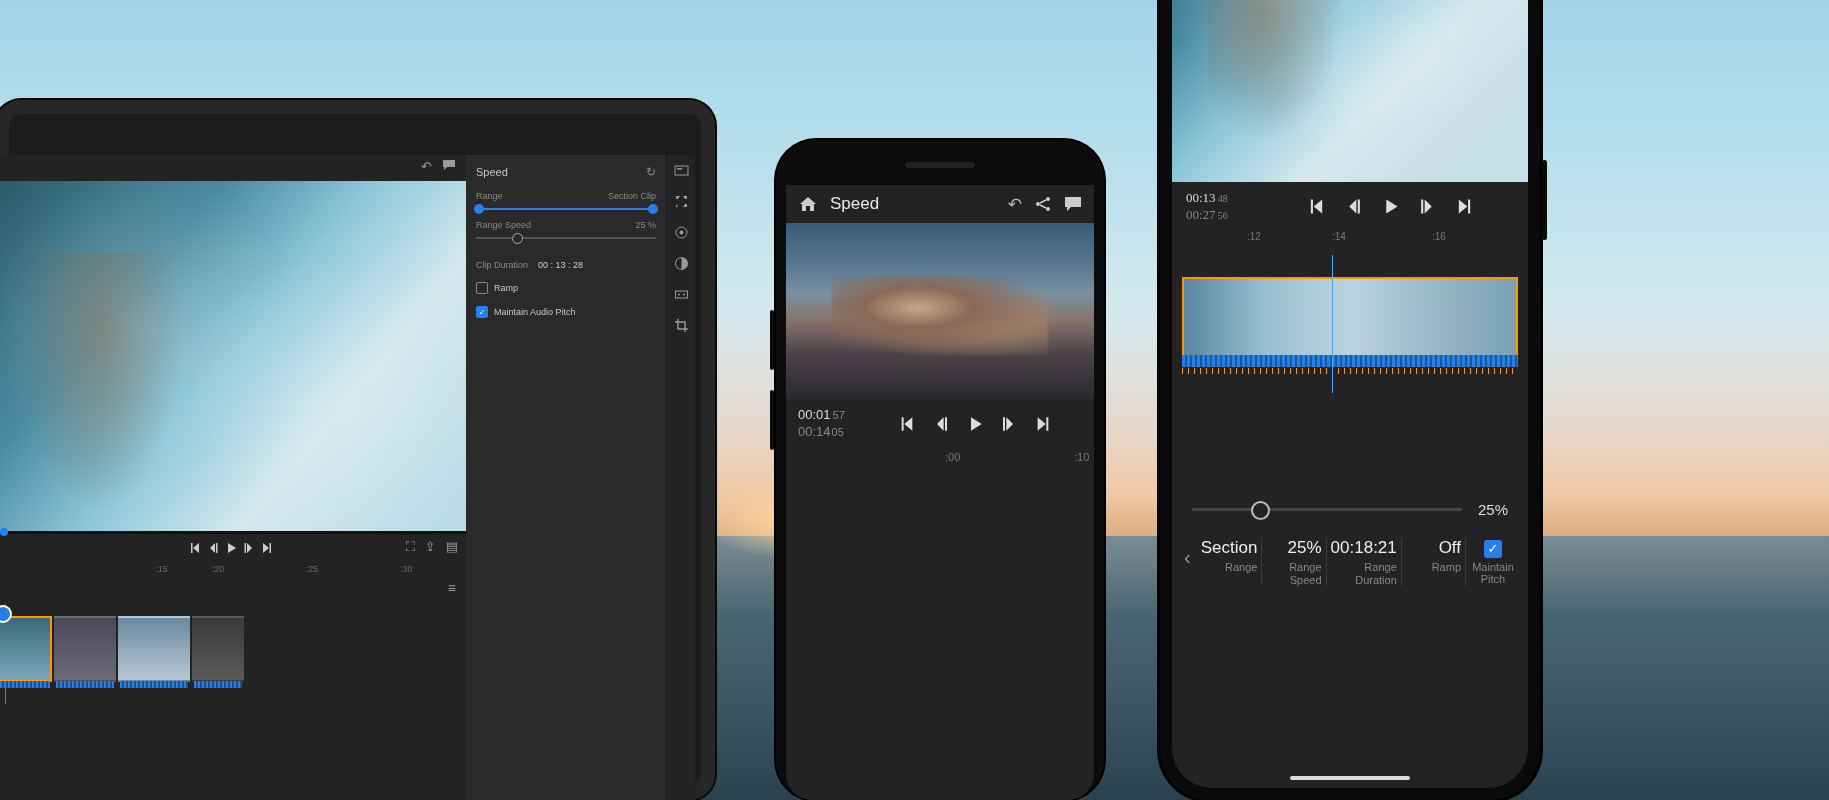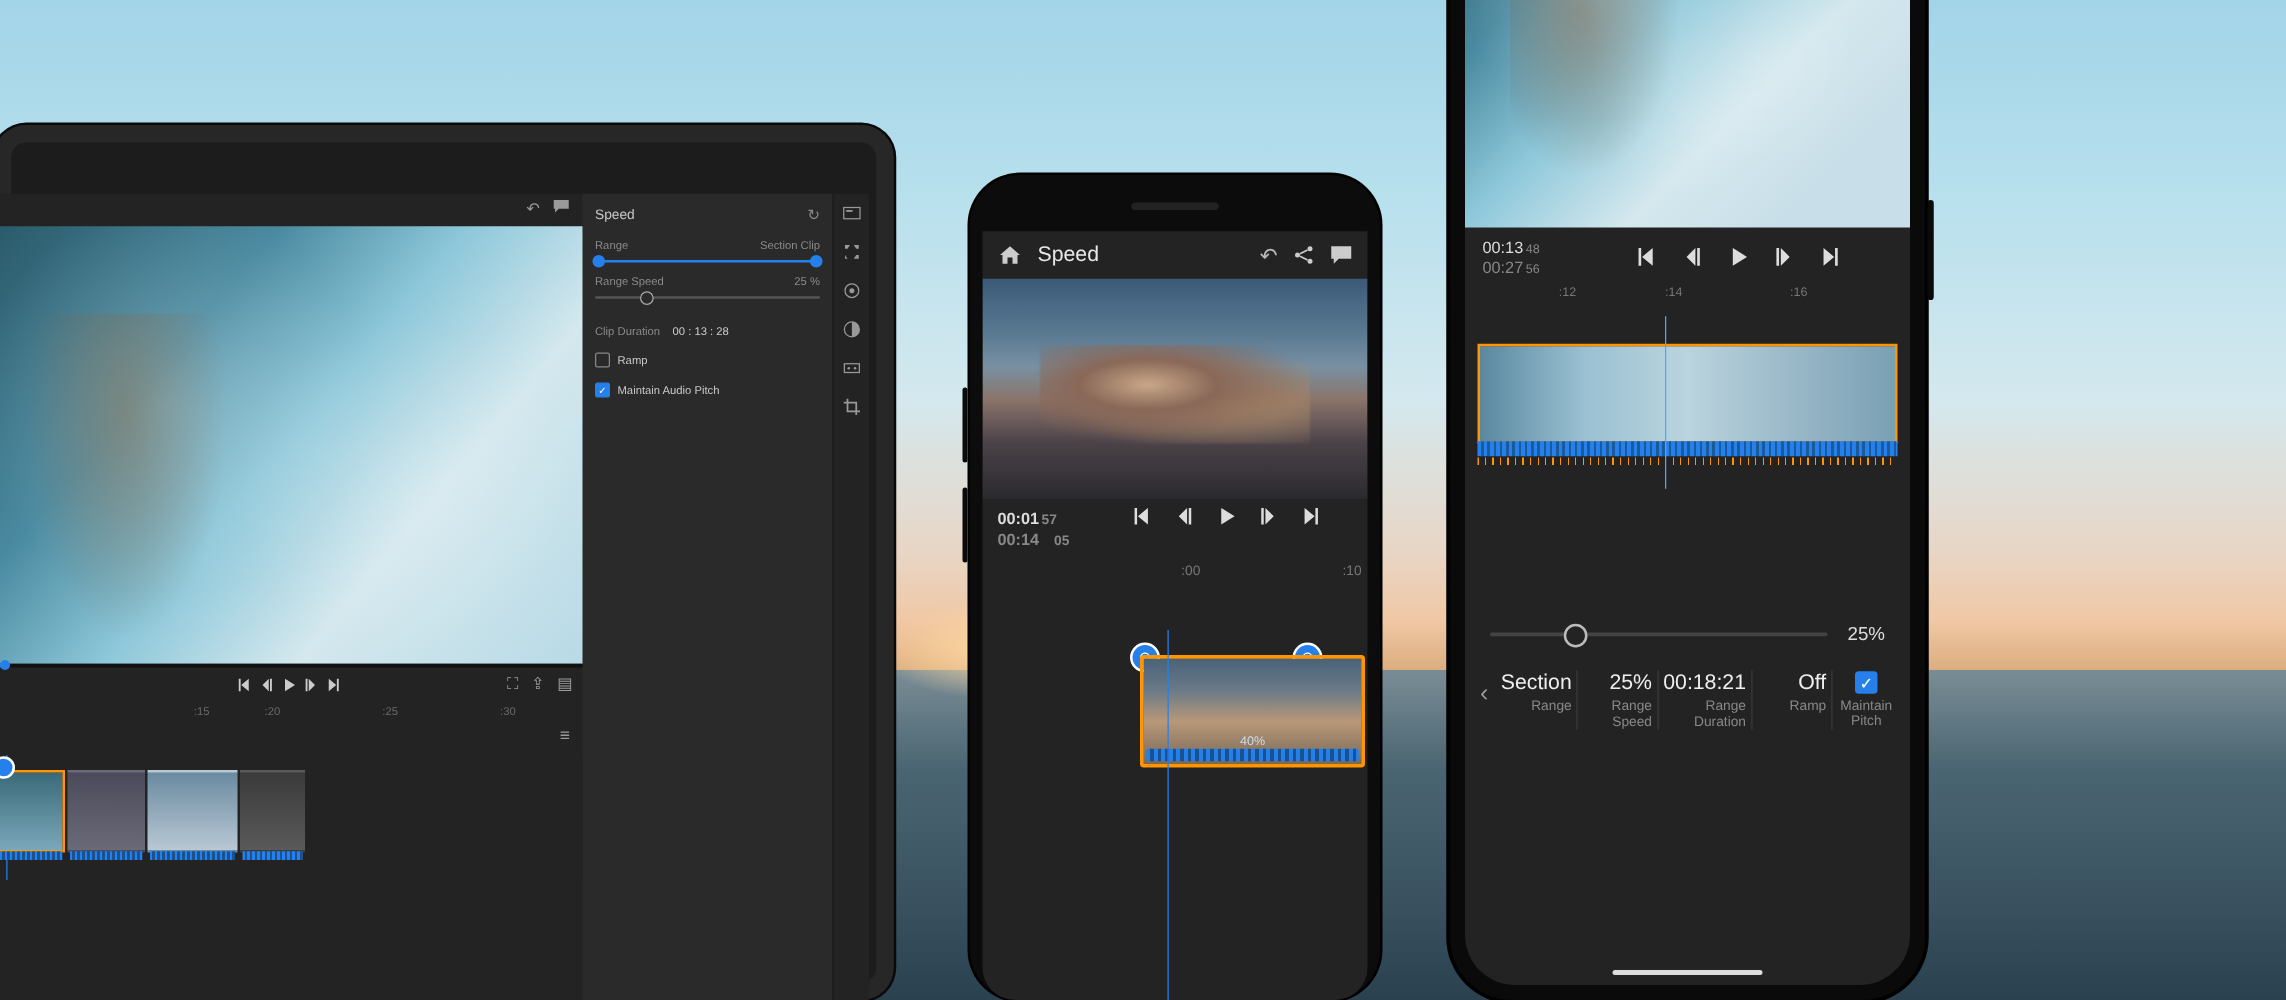--- a/index.html
+++ b/index.html
@@ -55,21 +55,21 @@
 .phoneA-knob2{position:absolute;left:-6px;top:250px;width:4px;height:60px;background:#0a0a0a;border-radius:2px;}
 .pA-screen{position:absolute;top:45px;left:10px;right:10px;bottom:0;background:#232323;border-radius:0 0 26px 26px;overflow:hidden;}
 .pA-hdr{height:38px;display:flex;align-items:center;padding:0 12px;gap:12px;}
 .pA-title{color:#e8e8e8;font-size:17px;flex:1;}
 .pA-hdr-ico{color:#b8b8b8;font-size:17px;cursor:pointer;}
 .pA-preview{height:176px;background:linear-gradient(to bottom,#3a5a78 0%,#5a7a92 25%,#7890a2 40%,#8a746a 55%,#6a5a5a 65%,#4a4248 75%,#2a2a2e 100%);position:relative;}
 .pA-preview::after{content:'';position:absolute;bottom:25%;left:15%;right:15%;height:45%;background:radial-gradient(ellipse at 40% 40%,#c8a888 0%,#8a6858 30%,transparent 70%),radial-gradient(ellipse at 70% 60%,#a88868 0%,transparent 60%);filter:blur(1px);}
 .pA-time{padding:8px 12px 2px;color:#ddd;font-size:13px;}
 .pA-time2{padding:0 12px 4px;color:#888;font-size:13px;}
 .pA-time .sub{font-size:11px;color:#888;margin-left:2px;}
-.pA-time2 .sub{font-size:11px;margin-left:12px;}
+.pA-time2 .sub{font-size:11px;margin-left:1px;}
 .pA-ruler{margin-top:8px;height:18px;position:relative;font-size:11px;color:#777;margin-left:44px;}
 .pA-ruler span{position:absolute;}
 .pA-timeline{margin-top:35px;height:120px;position:relative;}
 .pA-clip{position:absolute;left:126px;top:20px;width:174px;height:84px;border:3px solid #ff9500;border-radius:3px;background:linear-gradient(to bottom,#4a6278 0%,#6a7a88 30%,#b89878 60%,#7a6858 100%);overflow:hidden;}
 .pA-clip-aud{position:absolute;bottom:2px;left:2px;right:2px;height:10px;background:repeating-linear-gradient(90deg,#2680eb 0 3px,#1a5290 3px 6px);border-radius:2px;}
 .pA-clip-lbl{position:absolute;bottom:12px;left:50%;transform:translateX(-50%);font-size:10px;color:#cde;}
 .pA-speed-handle{position:absolute;top:10px;width:20px;height:20px;border-radius:50%;background:#2680eb;border:2px solid #fff;display:flex;align-items:center;justify-content:center;color:#fff;font-size:9px;}
 .pA-playhead{position:absolute;top:0;bottom:-200px;left:148px;width:1px;background:#2680eb;}
 
 
@@ -77,21 +77,21 @@
 svg{display:block;}
 
 
 .phoneB{position:absolute;top:-130px;left:1160px;width:380px;height:930px;background:#0a0a0a;border-radius:50px;box-shadow:0 0 0 3px #000;}
 .phoneB-knob{position:absolute;right:-7px;top:290px;width:5px;height:80px;background:#0a0a0a;border-radius:3px;}
 .pB-screen{position:absolute;top:12px;left:12px;right:12px;bottom:12px;background:#232323;border-radius:40px;overflow:hidden;}
 .pB-preview{height:300px;background:linear-gradient(135deg,#2a5a6a 0%,#4a8aa0 25%,#8ec8da 45%,#d4e8ee 65%,#c8dee8 85%);position:relative;overflow:hidden;}
 .pB-preview::before{content:'';position:absolute;top:10%;left:10%;width:40%;height:80%;background:radial-gradient(ellipse at 40% 40%,rgba(110,80,50,0.55) 0%,transparent 65%);}
 .pB-preview::after{content:'';position:absolute;inset:0;background:radial-gradient(circle at 30% 35%,rgba(255,255,255,0.25) 0,transparent 35%),radial-gradient(circle at 65% 55%,rgba(255,255,255,0.2) 0,transparent 30%),radial-gradient(circle at 50% 70%,rgba(255,255,255,0.15) 0,transparent 25%);}
 .pB-timebar{padding:8px 14px 2px;display:flex;align-items:center;}
-.pB-time-col{flex:0 0 80px;}
+.pB-time-col{flex:0 0 80px;font-family:Liberation Serif, serif;}
 .pB-t1{color:#ddd;font-size:13px;}
 .pB-t2{color:#888;font-size:13px;margin-top:1px;}
 .pB-t1 .sub,.pB-t2 .sub{font-size:10px;margin-left:2px;color:#888;}
 .pB-transport{flex:1;display:flex;justify-content:center;gap:20px;}
 .pB-ruler{height:16px;position:relative;font-size:10px;color:#777;margin-top:6px;}
 .pB-ruler span{position:absolute;text-align:right;}
 .pB-tl{margin-top:24px;height:100px;position:relative;}
 .pB-clip{position:absolute;left:10px;right:10px;top:6px;height:76px;border:2px solid #ff9500;background:linear-gradient(to right,#5a88a0,#9ac0d2,#bad4de,#9ab8c8,#7aa0b4);}
 .pB-clip-aud{position:absolute;left:10px;right:10px;top:84px;height:12px;background:repeating-linear-gradient(90deg,#2680eb 0 3px,#1a5a9a 3px 5px);}
 .pB-tick{position:absolute;left:10px;right:10px;top:97px;height:6px;background:repeating-linear-gradient(90deg,#ff9500 0 1px,transparent 1px 6px);}
@@ -285,21 +285,21 @@
               <path stroke="#ccc" stroke-width="1.4" d="M12 5L6 8M6 10l6 3"></path>
             </svg>
           </span>
         <span class="pA-hdr-ico">
             <svg width="18" height="16" viewBox="0 0 18 16">
               <path fill="#ccc" d="M1 1h16v10H7l-4 4v-4H1z"></path>
             </svg>
           </span>
       </div>
       <div class="pA-preview"></div>
-      <div style="display:flex;align-items:flex-start;font-weight:bold;">
+      <div style="display:flex;align-items:center;">
         <div style="flex:0 0 64px;">
           <div class="pA-time"><span>00:01</span><span class="sub">57</span></div>
           <div class="pA-time2"><span>00:14</span><span class="sub">05</span></div>
         </div>
         <div style="flex:1;display:flex;justify-content:center;gap:18px;padding-top:6px;">
           <span class="ico-btn">
               <svg width="16" height="16" viewBox="0 0 12 12">
                 <path fill="#ddd" d="M2 1v10h1.5V1zM10 1L4 6l6 5z"></path>
               </svg>
             </span>
@@ -321,37 +321,20 @@
           <span class="ico-btn">
               <svg width="16" height="16" viewBox="0 0 12 12">
                 <path fill="#ddd" d="M2 1l6 5-6 5zM8.5 1H10v10H8.5z"></path>
               </svg>
             </span>
         </div>
       </div>
       <div class="pA-ruler">
         <span style="left:115px">:00</span>
         <span style="left:244px">:10</span>
-      </div>
-      <div class="pA-timeline">
-        <div class="pA-speed-handle" style="left:118px">
-            <svg width="10" height="10" viewBox="0 0 10 10">
-              <path fill="#fff" d="M5 1a4 4 0 014 4h-1a3 3 0 00-6 0H1a4 4 0 014-4zM5 5l2-2"></path>
-            </svg>
-          </div>
-        <div class="pA-speed-handle" style="left:248px">
-            <svg width="10" height="10" viewBox="0 0 10 10">
-              <path fill="#fff" d="M5 1a4 4 0 014 4h-1a3 3 0 00-6 0H1a4 4 0 014-4zM5 5l2-2"></path>
-            </svg>
-          </div>
-        <div class="pA-clip">
-          <div class="pA-clip-lbl">40%</div>
-          <div class="pA-clip-aud"></div>
-        </div>
-        <div class="pA-playhead"></div>
       </div>
     </div>
   </div>
 
   <div class="phoneB">
     <div class="phoneB-knob"></div>
     <div class="pB-screen">
       <div class="pB-preview"></div>
       <div class="pB-timebar">
         <div class="pB-time-col">

